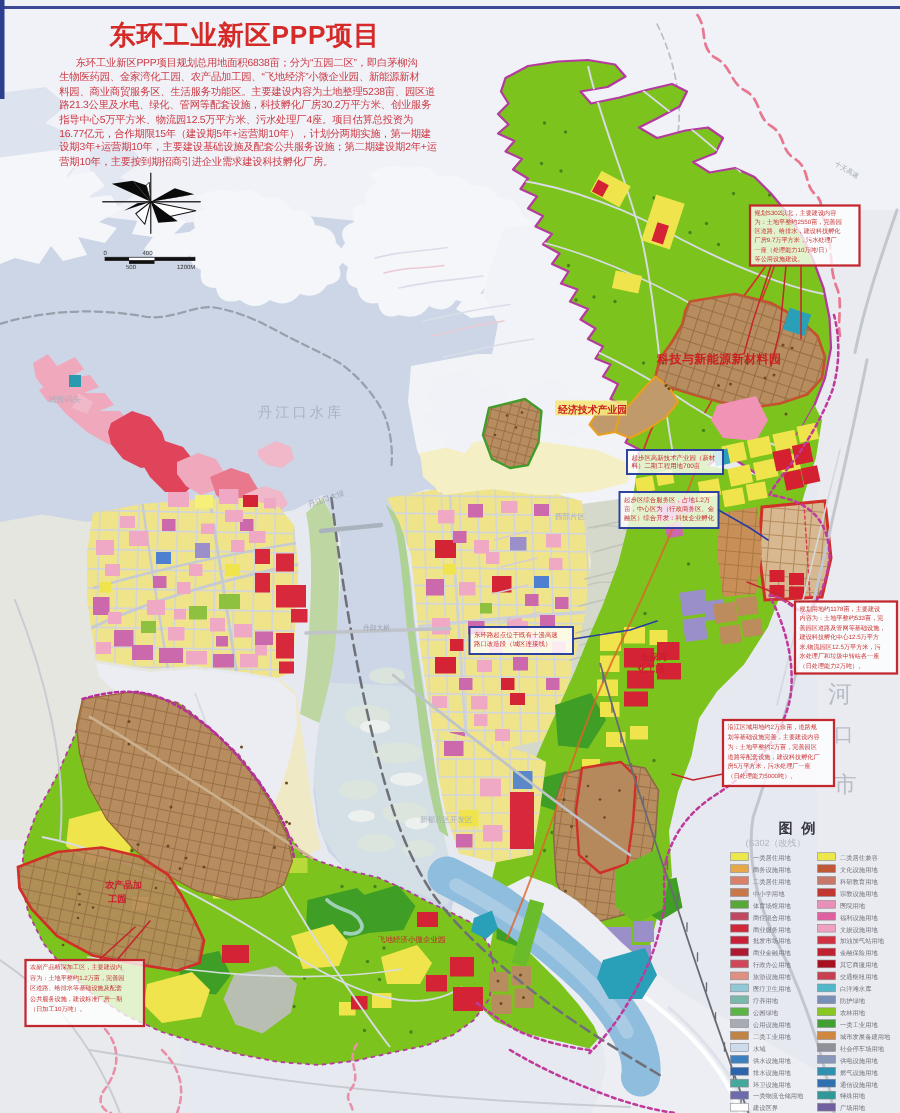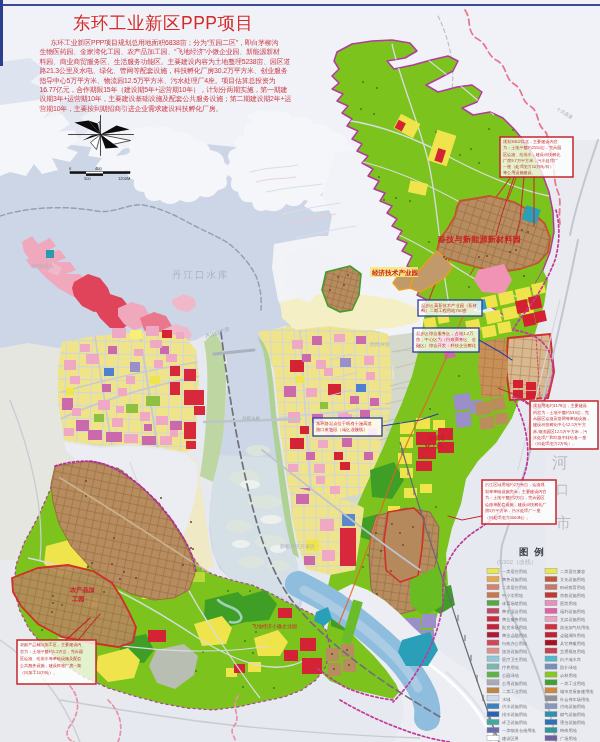--- a/index.html
+++ b/index.html
@@ -1,19 +1,19 @@
 <!DOCTYPE html>
 <html><head><meta charset="utf-8">
 <style>
 html,body{margin:0;padding:0;width:600px;height:742px;overflow:hidden;background:#f0f2f8;font-family:"Liberation Sans",sans-serif;}
 #wrap{position:relative;width:600px;height:742px;}
 #map{position:absolute;left:0;top:0;}
 .hdr-line{position:absolute;left:0;top:3.5px;width:600px;height:2px;background:#3c4a96;}
 .hdr-bar{position:absolute;left:0;top:0;width:2.5px;height:66px;background:#2e3e8e;}
-.title{position:absolute;left:73px;top:11px;font-size:17.5px;font-weight:normal;color:#d42a28;letter-spacing:0.5px;white-space:nowrap;}
+.title{position:absolute;left:73px;top:11px;font-size:17.5px;font-weight:bold;color:#d42a28;letter-spacing:0.5px;white-space:nowrap;}
 .para{position:absolute;left:39.5px;top:38px;width:252px;color:#cc3a44;font-size:6.9px;line-height:9.4px;}
 .para div{white-space:nowrap;letter-spacing:-0.15px;}
 </style></head>
 <body>
 <div id="wrap">
 <div id="map"><svg width="600" height="742" viewBox="0 0 600 742">
 <defs>
 <clipPath id="cpc1">
             <path d="M460.0,201.0 L490.0,196.0 L514.0,202.0 L532.0,212.0 L545.0,224.0 L550.0,238.0 L548.0,252.0 L538.0,263.0 L520.0,269.0 L500.0,272.0 L480.0,268.0 L462.0,263.0 L446.0,258.0 L437.0,251.0 L440.0,239.0 L448.0,228.0 L455.0,216.0 L457.0,207.0 Z"></path>
           </clipPath>

